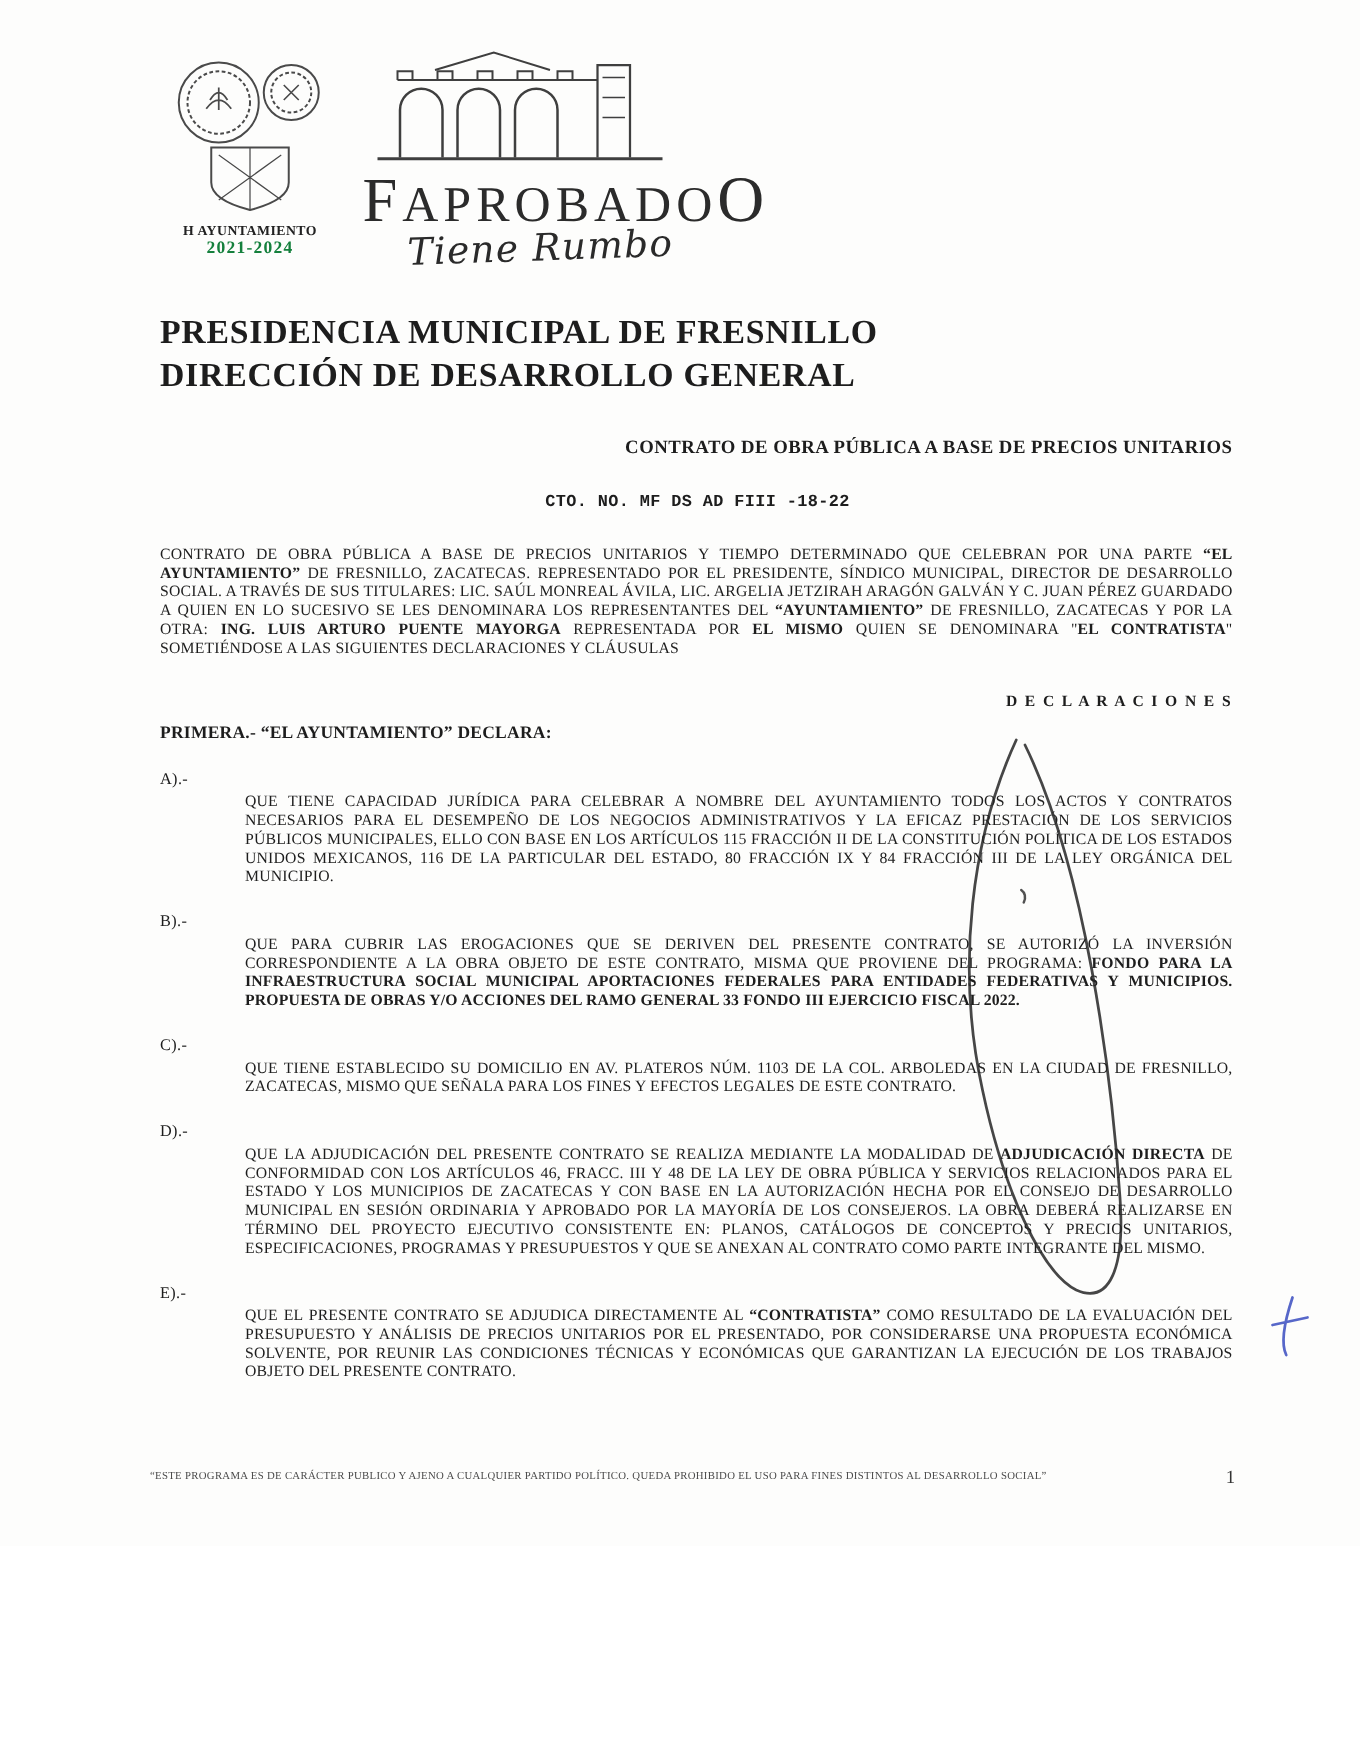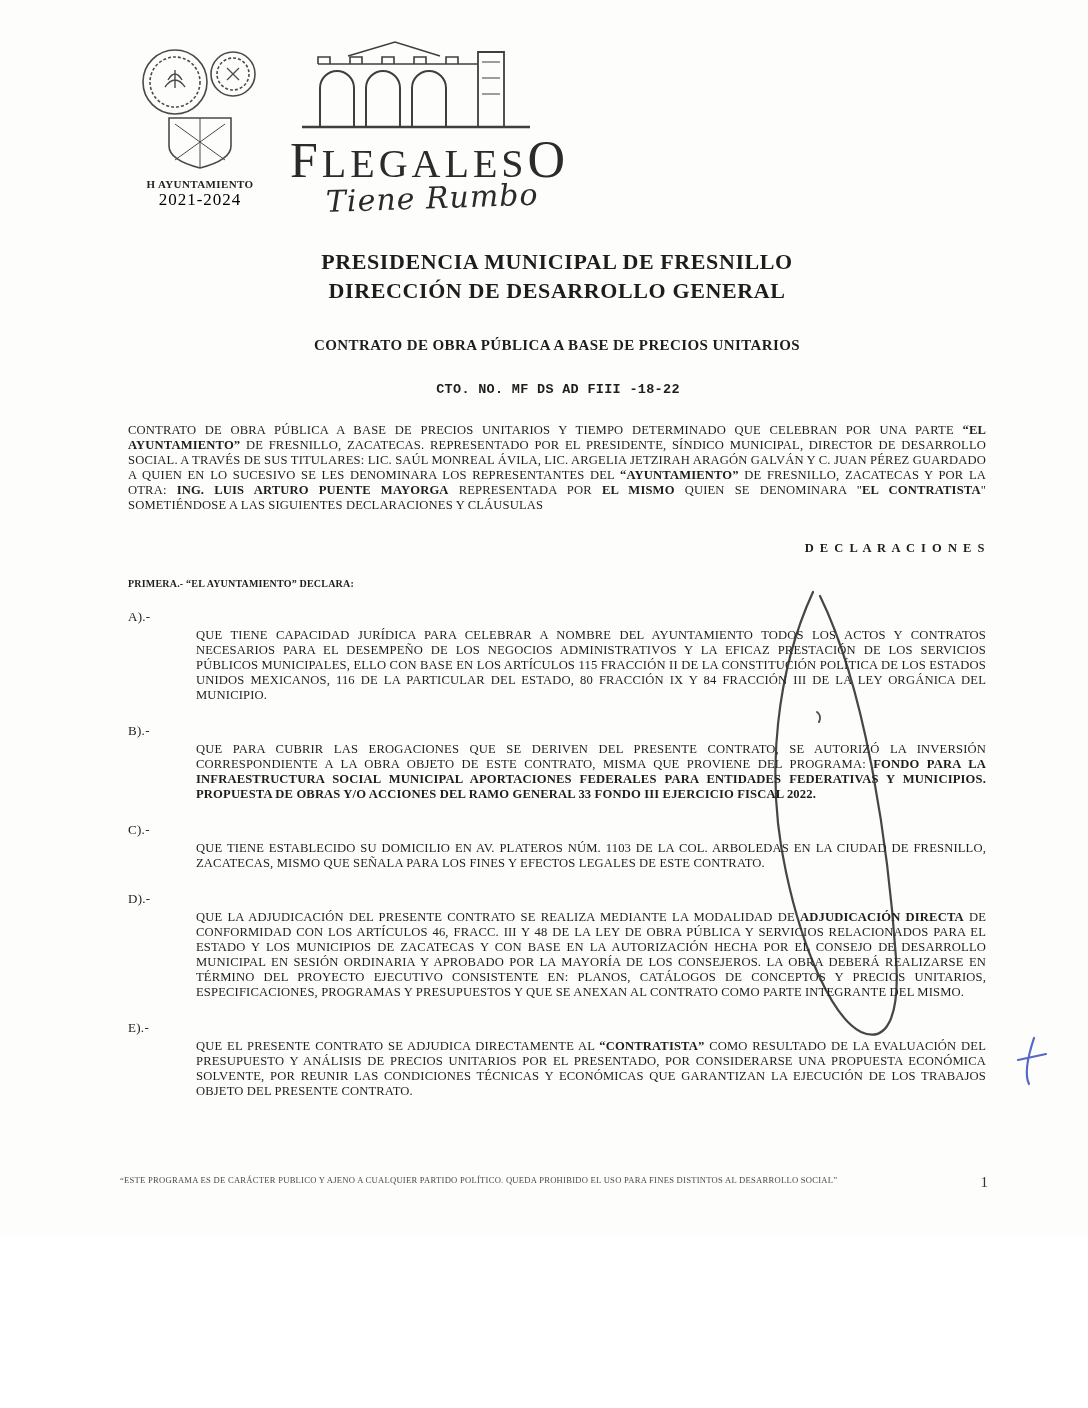--- a/index.html
+++ b/index.html
@@ -5,40 +5,40 @@
   * { margin:0; padding:0; box-sizing:border-box; }
   html,body { background:#ffffff; }
   .page {
     position:relative; width:1088px; height:1237px;
     background:#fdfdfc; color:#1d1d1d; overflow:hidden;
     font-family:"Liberation Serif", serif;
   }
   
   .seal { position:absolute; left:126px; top:40px; width:148px; text-align:center; color:#3c3c3c; }
   .seal-caption { font-size:11px; font-weight:bold; letter-spacing:.4px; margin-top:2px; color:#222; }
-  .seal-years { font-size:17px; letter-spacing:1px; color:#000000; }
+  .seal-years { font-size:14px; letter-spacing:1px; color:#15803d;font-weight:bold; }
   .brand { position:absolute; left:290px; top:38px; width:300px; color:#2e2e2e; }
   .brand-name { font-size:40px; letter-spacing:4px; color:#2b2b2b; line-height:1; white-space:nowrap; }
   .brand-f { font-size:50px; }
   .brand-o { font-size:52px; }
   .brand-tagline {
     font-style:italic; font-size:30px; margin-left:36px; margin-top:-2px;
     transform:rotate(-2deg); transform-origin:left center; color:#2a2a2a;
     font-family:"DejaVu Serif", serif; letter-spacing:1px;
   }
   
   .content { position:absolute; left:128px; top:248px; width:858px; }
-  .title-line { text-align:center; font-weight:bold; font-size:22px; letter-spacing:.6px; line-height:1.3; }
-  .contract-type { margin-top:32px; text-align:center; font-weight:bold; font-size:15px; letter-spacing:.4px; }
+  .title-line { text-align:left; font-weight:bold; font-size:27px; letter-spacing:.6px; line-height:1.3; }
+  .contract-type { margin-top:32px; text-align:right; font-weight:bold; font-size:15px; letter-spacing:.4px; }
   .program { margin-top:46px; font-size:15px; line-height:1.28; letter-spacing:.2px; text-align:justify; }
   .contract-ids { margin-top:26px; margin-left:150px; width:560px; text-align:center; font-weight:bold; font-size:13.5px; line-height:1.55; letter-spacing:.3px;font-family:Liberation Mono, monospace; }
   .para { font-size:12.6px; line-height:15px; text-align:justify; letter-spacing:.15px; }
   .intro { margin-top:22px; }
   .decl-heading { margin-top:28px; text-align:right; font-weight:bold; font-size:12.5px; letter-spacing:1.5px; }
-  .primera { margin-top:22px; font-weight:bold; font-size:10px; letter-spacing:.2px; }
+  .primera { margin-top:10px; font-weight:bold; font-size:14px; letter-spacing:.2px; }
   .decl-item { margin-top:20px; }
   .item-label { font-size:13px; letter-spacing:.3px; }
   .item-body { margin-left:68px; margin-top:3px; width:790px; }
   .bseg { font-weight:bold; }
   
   .footer-note {
     position:absolute; left:120px; bottom:52px; width:760px;
     font-size:8.6px; letter-spacing:.25px; color:#4a4a4a; text-align:left;
     font-family:"Liberation Serif", serif;
   }
@@ -74,21 +74,21 @@
         <path d="M58 18 L105 4 L150 18" stroke-width="1.6"></path>
         <path d="M28 26 h160 M28 26 v-7 h12 v7 M60 26 v-7 h12 v7 M92 26 v-7 h12 v7 M124 26 v-7 h12 v7 M156 26 v-7 h12 v7" stroke-width="1.6"></path>
         <path d="M30 88 V50 a17 17 0 0 1 34 0 V88"></path>
         <path d="M76 88 V50 a17 17 0 0 1 34 0 V88"></path>
         <path d="M122 88 V50 a17 17 0 0 1 34 0 V88"></path>
         <path d="M188 88 V14 h26 v74" stroke-width="1.8"></path>
         <path d="M192 24 h18 M192 40 h18 M192 56 h18" stroke-width="1.2"></path>
         <path d="M12 89 h228" stroke-width="2.4"></path>
       </g>
     </svg>
-    <div class="brand-name"><span class="brand-f">F</span><span>LEGALES</span><span class="brand-o">O</span></div>
+    <div class="brand-name"><span class="brand-f">F</span><span>APROBADO</span><span class="brand-o">O</span></div>
     <div class="brand-tagline">Tiene Rumbo</div>
   </div>
 
   <div class="content">
     <div class="title-line">PRESIDENCIA MUNICIPAL DE FRESNILLO</div>
     <div class="title-line">DIRECCIÓN DE DESARROLLO GENERAL</div>
     <div class="contract-type">CONTRATO DE OBRA PÚBLICA A BASE DE PRECIOS UNITARIOS</div>
 
 
     <div class="contract-ids">

